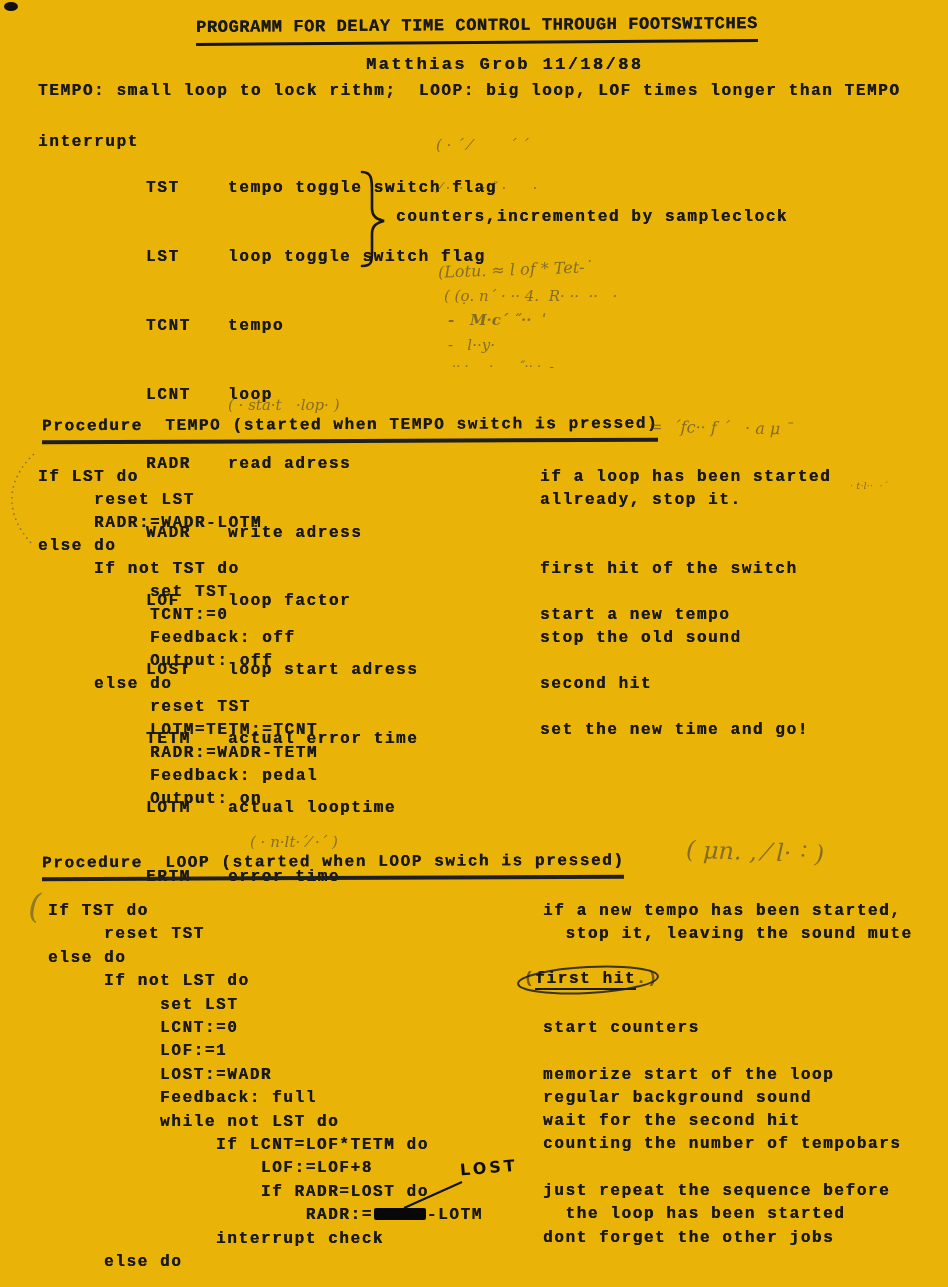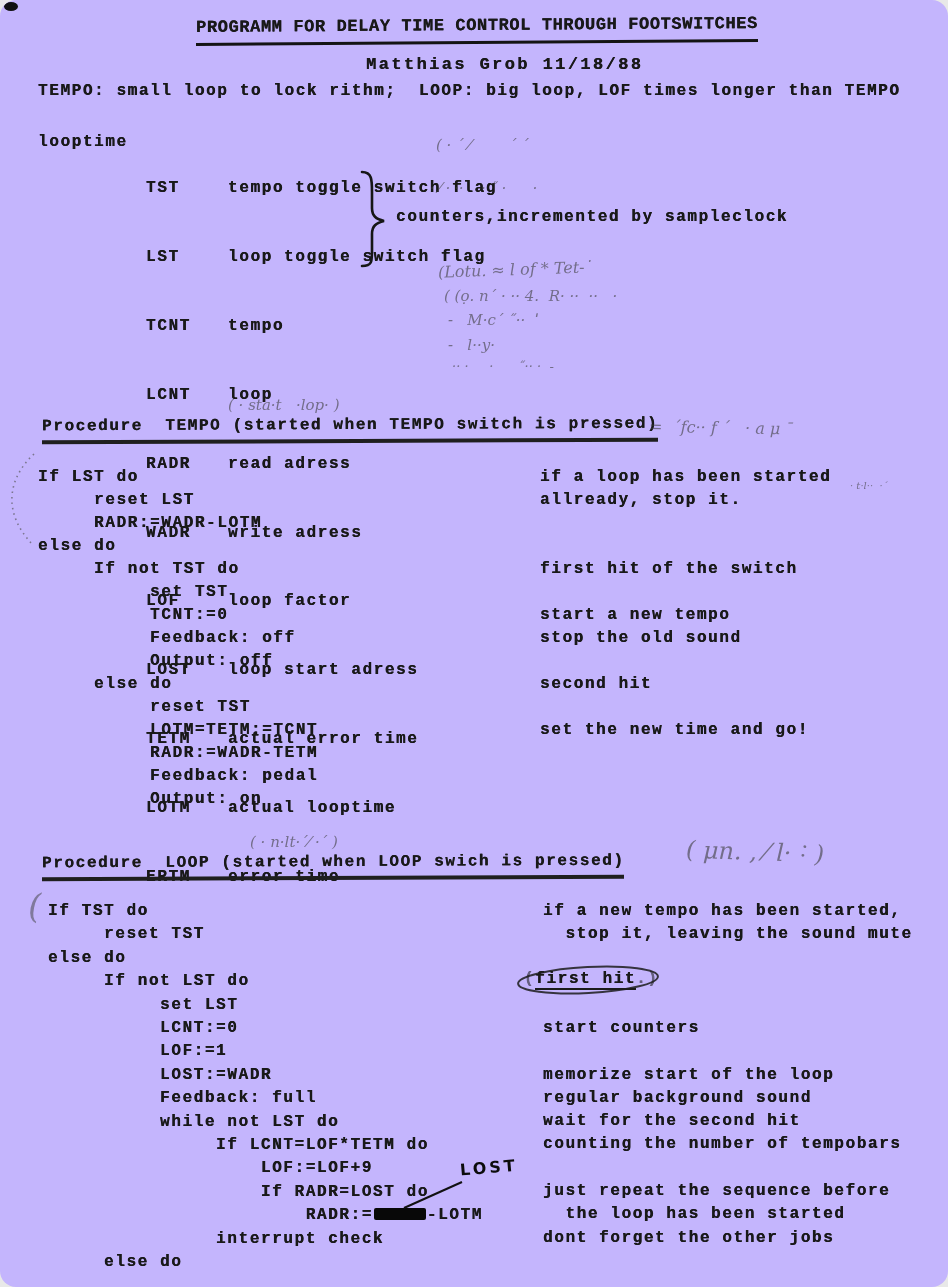--- a/index.html
+++ b/index.html
@@ -1,17 +1,17 @@
 <!DOCTYPE html>
 <html><head>
 <meta charset="utf-8">
 <style>
   html,body{margin:0;padding:0;background:#e8e8e8;}
-  .page{position:relative;width:948px;height:1287px;background:#c4b5fd;overflow:hidden;
-        font-family:"Liberation Mono","DejaVu Sans Mono",monospace;border-radius:16px;}
+  .page{position:relative;width:948px;height:1287px;background:#eab308;overflow:hidden;
+        font-family:"Liberation Mono","DejaVu Sans Mono",monospace;}
   .typed{position:absolute;font-family:"Liberation Mono","DejaVu Sans Mono",monospace;
          font-weight:700;font-size:16px;letter-spacing:1.6px;color:#191919;
          white-space:pre;line-height:23px;text-shadow:0.35px 0 0 #1a1a1a;}
   .title{font-size:17px;letter-spacing:0.6px;border-bottom:3px solid #141414;
          padding-bottom:4px;transform:skewY(-0.4deg);}
   .byline{font-size:17px;letter-spacing:2.4px;}
   .heading{border-bottom:4px solid #1f1f1f;padding-bottom:2px;transform:skewY(-0.25deg);}
   .codeblock{position:absolute;}
   .codeblock .cl{display:block;white-space:pre;font-weight:700;font-size:16px;
                  letter-spacing:1.6px;color:#191919;line-height:23px;text-shadow:0.35px 0 0 #1a1a1a;}
@@ -32,21 +32,21 @@
 <body>
 
 <div class="page">
 
   <div class="ink" style="left:4px;top:2px;width:14px;height:9px;"></div>
 
   <div class="typed title" style="left:196px;top:14px;">PROGRAMM FOR DELAY TIME CONTROL THROUGH FOOTSWITCHES</div>
   <div class="typed byline" style="left:318px;top:53px;margin-left:48px;">Matthias Grob 11/18/88</div>
   <div class="typed" style="left:38px;top:80px;">TEMPO: small loop to lock rithm;  LOOP: big loop, LOF times longer than TEMPO</div>
 
-  <div class="typed" style="left:38px;top:131px;">looptime</div>
+  <div class="typed" style="left:38px;top:131px;">interrupt</div>
   <div class="typed varcol" style="left:146px;top:131px;">
     <div>TST</div>
     <div>LST</div>
     <div>TCNT</div>
     <div>LCNT</div>
     <div>RADR</div>
     <div>WADR</div>
     <div>LOF</div>
     <div>LOST</div>
     <div>TETM</div>
@@ -69,21 +69,21 @@
 
   <svg class="svgabs" style="left:356px;top:170px;" width="34" height="100" viewBox="0 0 34 100">
     <path d="M6,2 C16,2 16,10 16,22 L16,38 C16,46 20,49 28,51 C20,53 16,56 16,64 L16,80 C16,92 16,96 6,96" fill="none" stroke="#161616" stroke-width="2.6" stroke-linecap="round"></path>
   </svg>
   <div class="typed" style="left:396px;top:206px;">counters,incremented by sampleclock</div>
 
   <div class="hw" style="left:436px;top:136px;font-size:15px;">( · ´ ⁄        ˊ ˊ</div>
   <div class="hw" style="left:430px;top:180px;font-size:14px;">· ⁄ · ··    · ˝ ·      ·</div>
   <div class="hw" style="left:438px;top:260px;font-size:16px;transform:rotate(-2deg);">(Lotu. ≈ l of * Tet-˙</div>
   <div class="hw" style="left:444px;top:287px;font-size:15px;">( (ọ. nˊ · ·· 4.  R· ··  ··   ·</div>
-  <div class="hw" style="left:448px;top:311px;font-size:15px;">-   M·cˊ ˝··  ˈ</div>
+  <div class="hw" style="left:448px;top:311px;font-size:15px;font-weight:bold;">-   M·cˊ ˝··  ˈ</div>
   <div class="hw" style="left:448px;top:336px;font-size:15px;">-   l··y·</div>
   <div class="hw" style="left:452px;top:359px;font-size:13px;">·· ·     ·      ˝·· ·  -</div>
 
   <div class="hw" style="left:228px;top:396px;font-size:15px;">( · sta·t   ·lop· )</div>
   <div class="typed heading" style="left:42px;top:414px;">Procedure  TEMPO (started when TEMPO switch is pressed)</div>
   <div class="hw" style="left:636px;top:418px;font-size:16px;transform:rotate(1deg);">ˊ =  ˊfc·· f ˊ   · a μ ˉ</div>
   <div class="hw" style="left:850px;top:448px;font-size:10px;margin-top:32px;">· t·l··  ·ˊ</div>
 
   <svg class="svgabs" style="left:0px;top:450px;" width="70" height="100" viewBox="0 0 70 100">
     <path d="M34,4 C8,28 2,62 32,94" fill="none" stroke="#555" stroke-width="1.6" stroke-dasharray="1.5 4" opacity="0.65"></path>
@@ -126,21 +126,21 @@
     <div class="cl">     reset TST</div>
     <div class="cl">else do</div>
     <div class="cl">     If not LST do</div>
     <div class="cl">          set LST</div>
     <div class="cl">          LCNT:=0</div>
     <div class="cl">          LOF:=1</div>
     <div class="cl">          LOST:=WADR</div>
     <div class="cl">          Feedback: full</div>
     <div class="cl">          while not LST do</div>
     <div class="cl">               If LCNT=LOF*TETM do</div>
-    <div class="cl">                   LOF:=LOF+9</div>
+    <div class="cl">                   LOF:=LOF+8</div>
     <div class="cl">                   If RADR=LOST do</div>
     <div class="cl"><span>                       RADR:=</span><span class="blob"></span><span>-LOTM</span></div>
     <div class="cl">               interrupt check</div>
     <div class="cl">     else do</div>
   </div>
 
   <div class="hw-dark" style="left:460px;top:1158px;font-size:16px;letter-spacing:3px;transform:rotate(-5deg);">LOST</div>
   <svg class="svgabs" style="left:398px;top:1178px;" width="72" height="36" viewBox="0 0 72 36">
     <line x1="64" y1="4" x2="6" y2="30" stroke="#111" stroke-width="2"></line>
   </svg>

